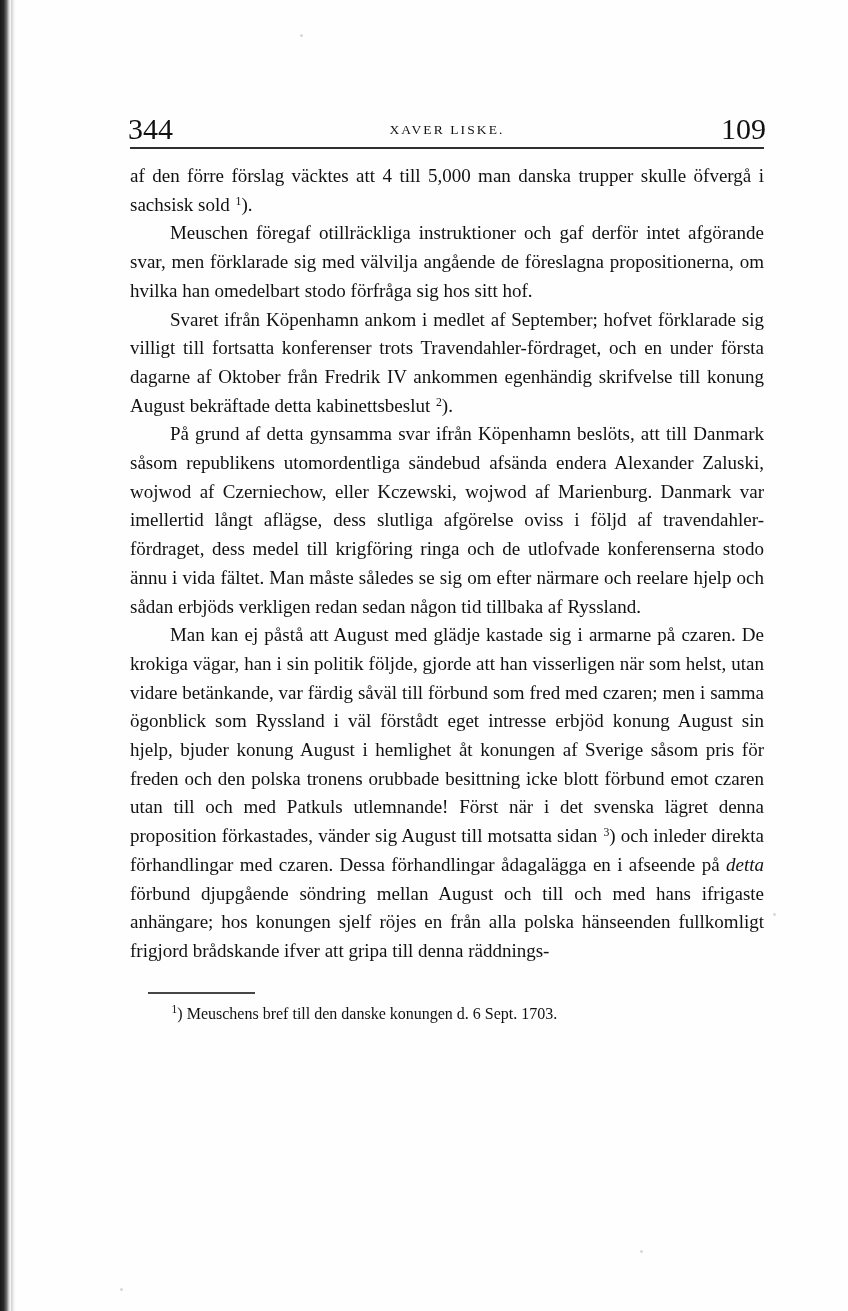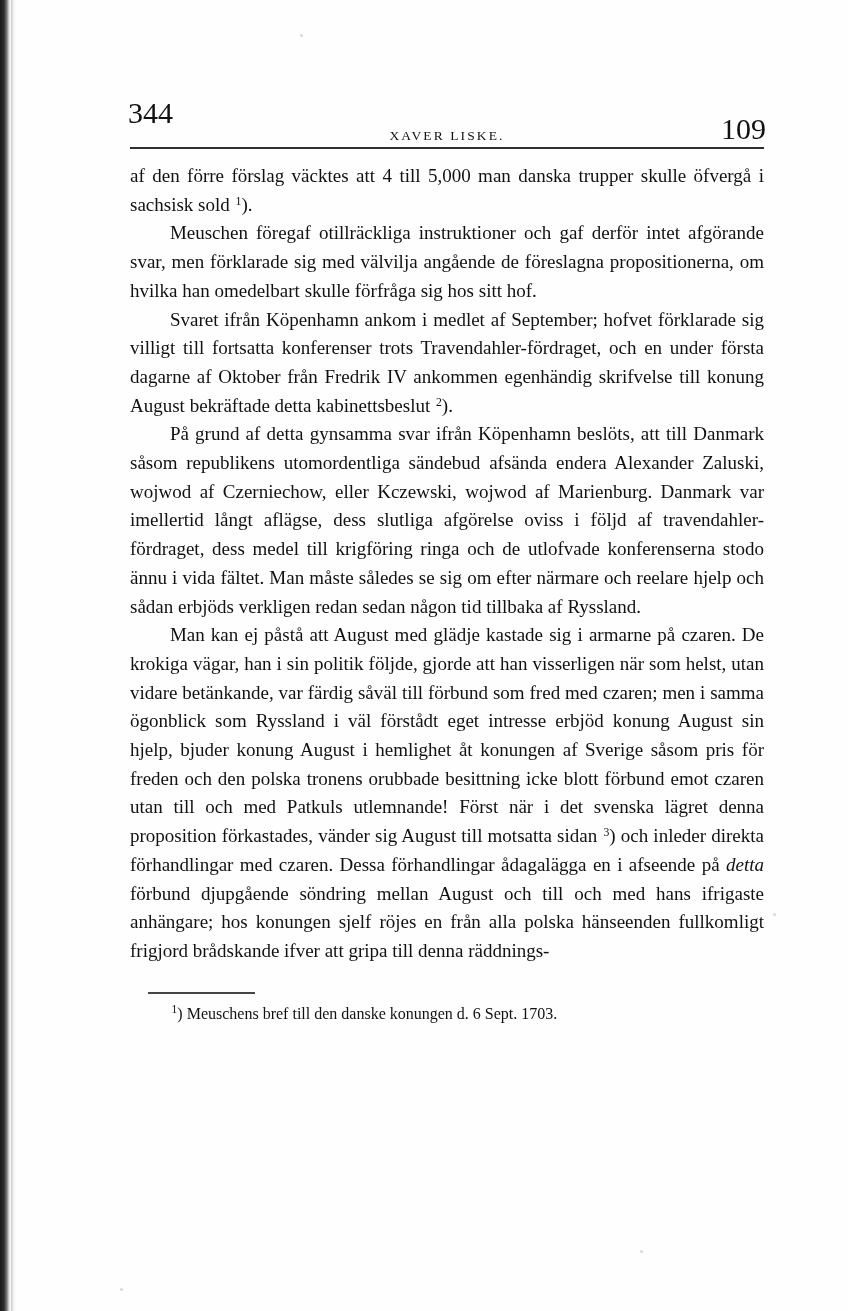--- a/index.html
+++ b/index.html
@@ -46,37 +46,37 @@
 
   
   .head-row {
     position: relative;
     height: 46px;
     margin-top: 98px;
   }
   .folio-left {
     position: absolute;
     left: -2px;
-    bottom: 16px;
+    bottom: 0;
     font-size: 30px;
     line-height: 1;
     letter-spacing: 0px;
   }
   .folio-right {
     position: absolute;
     right: -2px;
     bottom: 0;
     font-size: 30px;
     line-height: 1;
   }
   .running-title {
     position: absolute;
     left: 0;
     right: 0;
-    bottom: 0;
+    bottom: 6px;
     text-align: center;
     font-size: 13.5px;
     letter-spacing: 2.1px;
     font-variant: small-caps;
     text-transform: uppercase;
   }
   .head-rule {
     width: 100%;
     height: 2px;
     background: #1d1d1d;
@@ -160,21 +160,21 @@
 
     <div class="head-row">
       <div class="folio-left">344</div>
       <div class="running-title">XAVER LISKE.</div>
       <div class="folio-right">109</div>
     </div>
     <div class="head-rule"></div>
 
     <div id="body-text">
         <p style="text-indent: 0px;">af den förre förslag väcktes att 4 till 5,000 man danska trupper skulle öfvergå i sachsisk sold <sup class="fn">1</sup>).</p>
-        <p>Meuschen föregaf otillräckliga instruktioner och gaf derför intet afgörande svar, men förklarade sig med välvilja angående de föreslagna propositionerna, om hvilka han omedelbart skulle förfråga sig hos sitt hof.</p>
+        <p>Meuschen föregaf otillräckliga instruktioner och gaf derför intet afgörande svar, men förklarade sig med välvilja angående de föreslagna propositionerna, om hvilka han omedelbart stodo förfråga sig hos sitt hof.</p>
         <p>Svaret ifrån Köpenhamn ankom i medlet af September; hofvet förklarade sig villigt till fortsatta konferenser trots Travendahler-fördraget, och en under första dagarne af Oktober från Fredrik IV ankommen egenhändig skrifvelse till konung August bekräftade detta kabinettsbeslut <sup class="fn">2</sup>).</p>
         <p>På grund af detta gynsamma svar ifrån Köpenhamn beslöts, att till Danmark såsom republikens utomordentliga sändebud afsända endera Alexander Zaluski, wojwod af Czerniechow, eller Kczewski, wojwod af Marienburg. Danmark var imellertid långt aflägse, dess slutliga afgörelse oviss i följd af travendahler-fördraget, dess medel till krigföring ringa och de utlofvade konferenserna stodo ännu i vida fältet. Man måste således se sig om efter närmare och reelare hjelp och sådan erbjöds verkligen redan sedan någon tid tillbaka af Ryssland.</p>
         <p>Man kan ej påstå att August med glädje kastade sig i armarne på czaren. De krokiga vägar, han i sin politik följde, gjorde att han visserligen när som helst, utan vidare betänkande, var färdig såväl till förbund som fred med czaren; men i samma ögonblick som Ryssland i väl förstådt eget intresse erbjöd konung August sin hjelp, bjuder konung August i hemlighet åt konungen af Sverige såsom pris för freden och den polska tronens orubbade besittning icke blott förbund emot czaren utan till och med Patkuls utlemnande! Först när i det svenska lägret denna proposition förkastades, vänder sig August till motsatta sidan <sup class="fn">3</sup>) och inleder direkta förhandlingar med czaren. Dessa förhandlingar ådagalägga en i afseende på <span class="ital">detta</span> förbund djupgående söndring mellan August och till och med hans ifrigaste anhängare; hos konungen sjelf röjes en från alla polska hänseenden fullkomligt frigjord brådskande ifver att gripa till denna räddnings-</p>
       </div>
 
     <div id="footnotes">
       <div class="fn-rule"></div>
       <div id="footnote-list">
           <p class="fn-line"><sup>1</sup>) Meuschens bref till den danske konungen d. 6 Sept. 1703.</p>
         </div>

